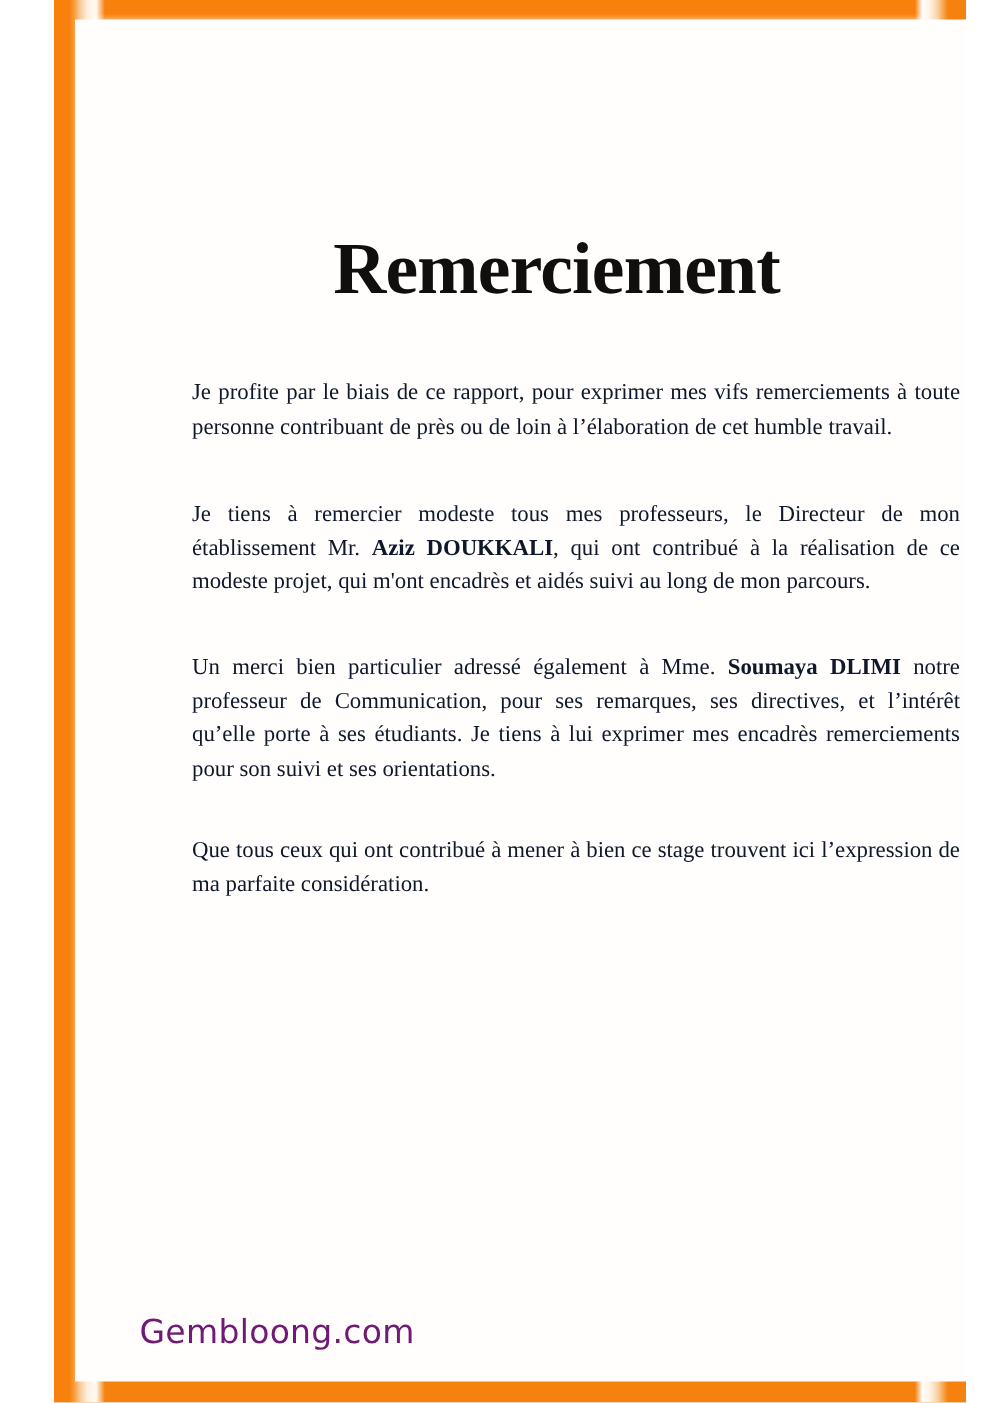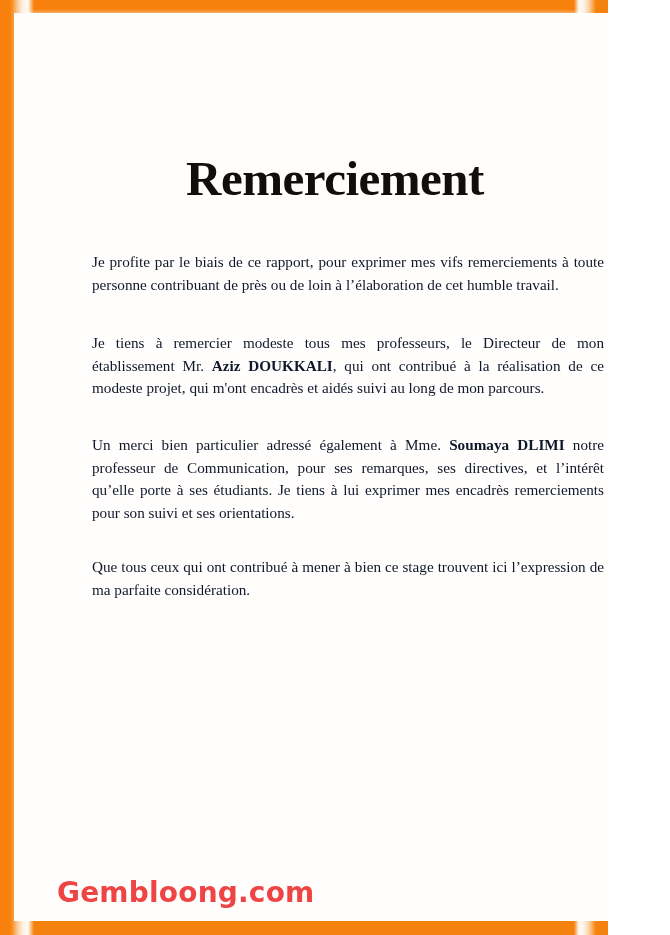--- a/index.html
+++ b/index.html
@@ -8,20 +8,21 @@
     background: #ffffff;
   }
 
   #page-root {
     position: relative;
     width: 608px;
     height: 935px;
     overflow: hidden;
     background: #f4820f;
     font-family: "Liberation Serif", "DejaVu Serif", serif;
+    margin-left: 36px;
   }
 
   
   .scan-border {
     position: absolute;
     pointer-events: none;
   }
   .scan-border.top {
     left: 0; top: 0; width: 670px; height: 30px;
     background: linear-gradient(to bottom,
@@ -109,24 +110,24 @@
     font-size: 13px;
     color: #2b2724;
     font-family: "Liberation Serif", "DejaVu Serif", serif;
   }
 
   .watermark {
     position: absolute;
     left: 43px;
     top: 863px;
     font-family: "DejaVu Sans", "Liberation Sans", sans-serif;
-    font-size: 28px;
-    font-weight: 700;
+    font-size: 22px;
+    font-weight: 400;
     letter-spacing: 0.2px;
-    color: #ef4444;
+    color: #701a75;
     white-space: nowrap;
   }
 </style>
 </head>
 <body>
 
 <div id="page-root">
 
   <div class="scan-border top"></div>
   <div class="scan-border bottom"></div>

